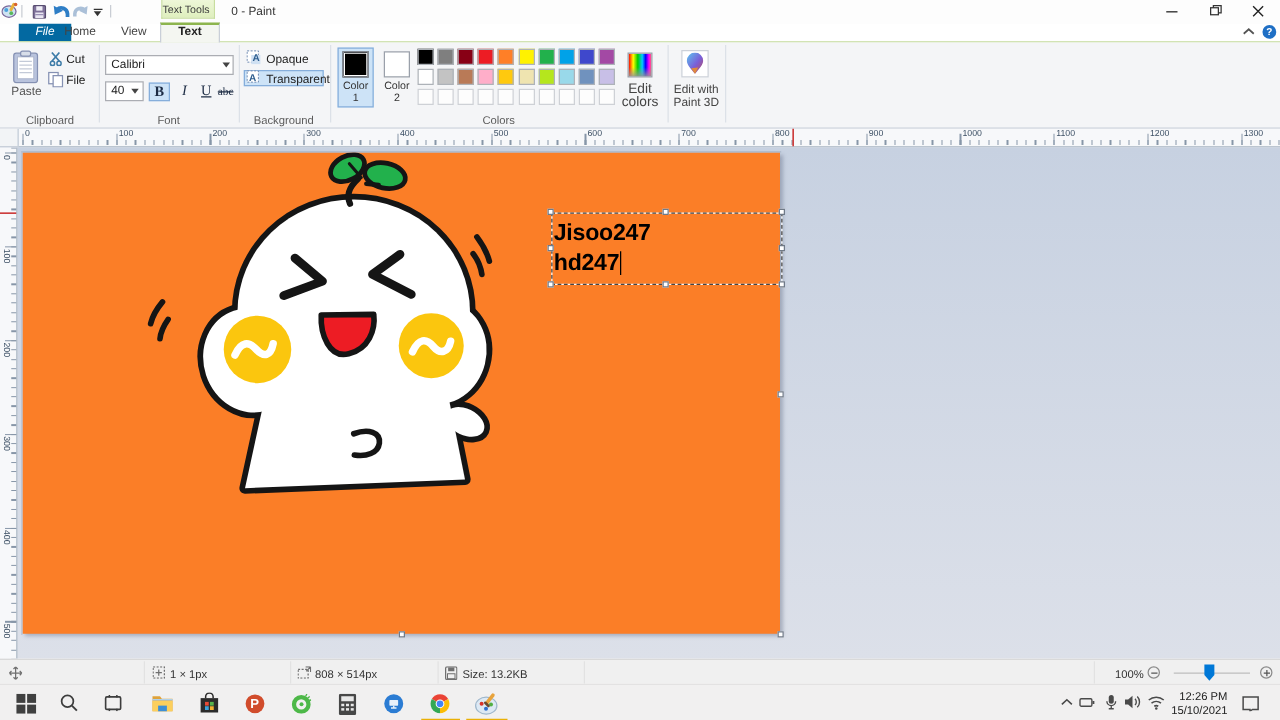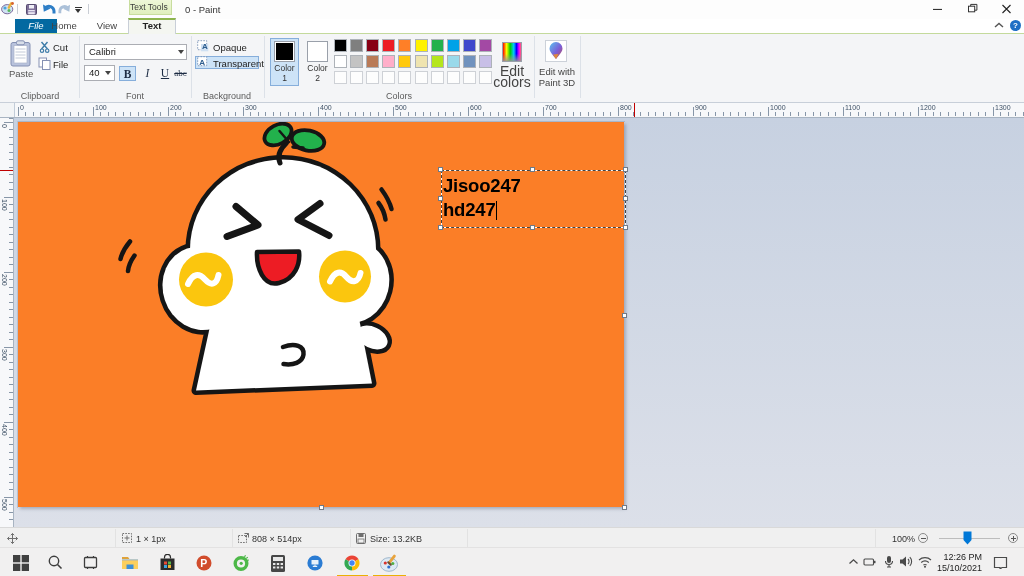--- a/index.html
+++ b/index.html
@@ -181,21 +181,21 @@
   <div class="pc" style="left:349.7px;top:37.4px;background:#fdfdfd;border-color:#ced1d6"></div>
   <div class="pc" style="left:365.9px;top:37.4px;background:#fdfdfd;border-color:#ced1d6"></div>
   <div class="pc" style="left:382.1px;top:37.4px;background:#fdfdfd;border-color:#ced1d6"></div>
   <div class="pc" style="left:398.3px;top:37.4px;background:#fdfdfd;border-color:#ced1d6"></div>
   <div class="pc" style="left:414.5px;top:37.4px;background:#fdfdfd;border-color:#ced1d6"></div>
   <div class="pc" style="left:430.7px;top:37.4px;background:#fdfdfd;border-color:#ced1d6"></div>
   <div class="pc" style="left:446.9px;top:37.4px;background:#fdfdfd;border-color:#ced1d6"></div>
   <div class="pc" style="left:463.1px;top:37.4px;background:#fdfdfd;border-color:#ced1d6"></div>
   <div class="pc" style="left:479.29999999999995px;top:37.4px;background:#fdfdfd;border-color:#ced1d6"></div>
   <div class="abs" style="left:502px;top:7.5px;width:20px;height:20px;border:1px solid #9aa0aa;background:linear-gradient(rgba(255,255,255,0) 60%,rgba(150,150,150,.85)),linear-gradient(90deg,#f00,#ff0 20%,#0c0 40%,#0cf 60%,#00f 75%,#f0f 90%,#f66)"></div>
-  <div class="abs" style="left:492px;top:32px;width:40px;text-align:center;font-size:14px;color:#444;line-height:11px;">Edit<br>colors</div>
+  <div class="abs" style="left:492px;top:32px;width:40px;text-align:center;font-size:11px;color:#444;line-height:11px;">Edit<br>colors</div>
   <div class="abs glabel" style="left:359px">Colors</div>
 
   <div class="abs" style="left:545px;top:6px;width:22px;height:22px;border:1px solid #ccd1d9;background:#fff;"></div>
   <svg class="abs" style="left:548px;top:8px" width="16" height="18" viewBox="0 0 16 18">
     <defs>
         <linearGradient id="p3d" x1="0" y1="0" x2="1" y2="1">
       <stop offset="0" stop-color="#5bc4f0"></stop>
           <stop offset=".55" stop-color="#7a5fd8"></stop>
           <stop offset="1" stop-color="#c2484f"></stop>
     </linearGradient>

